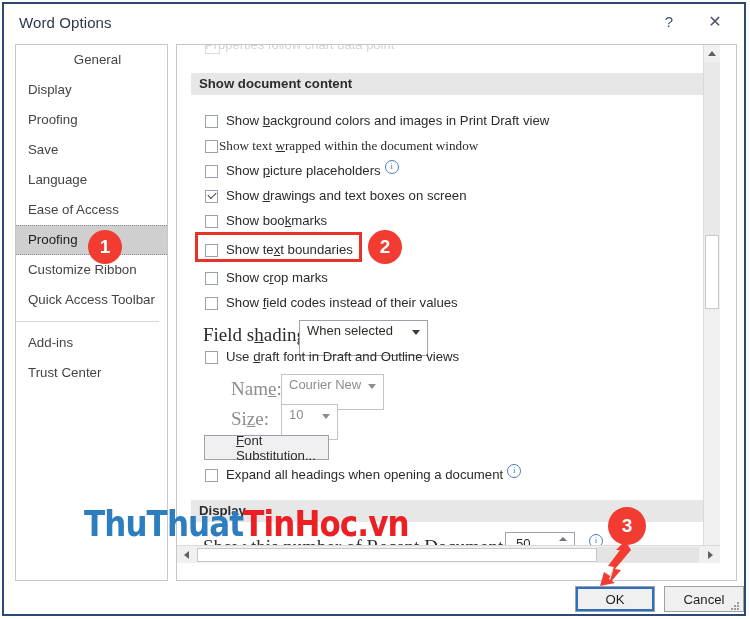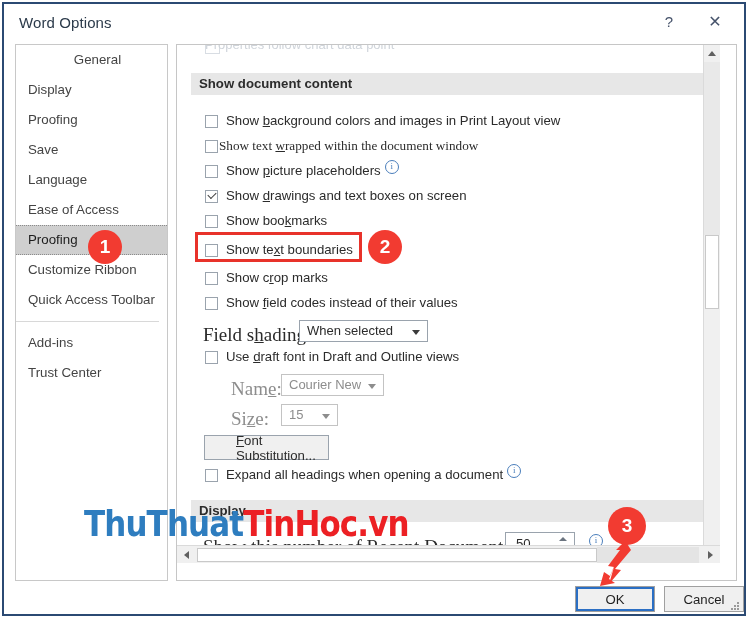--- a/index.html
+++ b/index.html
@@ -195,21 +195,21 @@
     font-size: 19px;
     color: #2b2b2b;
     white-space: nowrap;
     font-family: Liberation Serif, serif;
   }
   .txt.dim { color: #8d8d8d; }
 
   
   .combo {
     position: absolute;
-    height: 22px;
+    height: 36px;
     border: 1px solid #9aa3ad;
     background: #ffffff;
     box-sizing: border-box;
     font-size: 13px;
     color: #2b2b2b;
     padding-left: 18px;
   }
   .combo.dim { border-color: #c3c3c3; color: #8d8d8d; }
   .combo .cval {
     position: absolute;
@@ -465,21 +465,21 @@
         <div class="cut-cb"></div>
         <div class="cut-row">Properties follow chart data point</div>
 
         <div class="section-bar" style="top:28px;">
           <span>Show document content</span>
         </div>
 
         <div class="row" style="top:67px;">
           <div class="cb" style="left:28px;"></div>
           <div class="lbl" style="left:49px;">
-            <span>Show </span><u>b</u><span>ackground colors and images in Print Layout view</span>
+            <span>Show </span><u>b</u><span>ackground colors and images in Print Draft view</span>
           </div>
         </div>
 
         <div class="row" style="top:92px;">
           <div class="cb" style="left:28px;"></div>
           <div class="lbl" style="left:42px;font-family:Liberation Serif, serif;">
             <span>Show text </span><u>w</u><span>rapped within the document window</span>
           </div>
         </div>
 
@@ -545,21 +545,21 @@
         </div>
         <div class="combo dim" style="left:104px; top:329px; width:103px;">
           <div class="cval">Courier New</div>
           <div class="carrow"></div>
         </div>
 
         <div class="txt dim" style="left:54px; top:363px;">
           <span>Si</span><u>z</u><span>e:</span>
         </div>
         <div class="combo dim" style="left:104px; top:359px; width:57px;">
-          <div class="cval">15</div>
+          <div class="cval">10</div>
           <div class="carrow"></div>
         </div>
 
         <div class="btn" style="left:27px; top:390px; width:125px; height:25px;padding-left:31px;">
           <span><u>F</u><span>ont Substitution...</span></span>
         </div>
 
         <div class="row" style="top:421px;">
           <div class="cb" style="left:28px;"></div>
           <div class="lbl" style="left:49px;">

